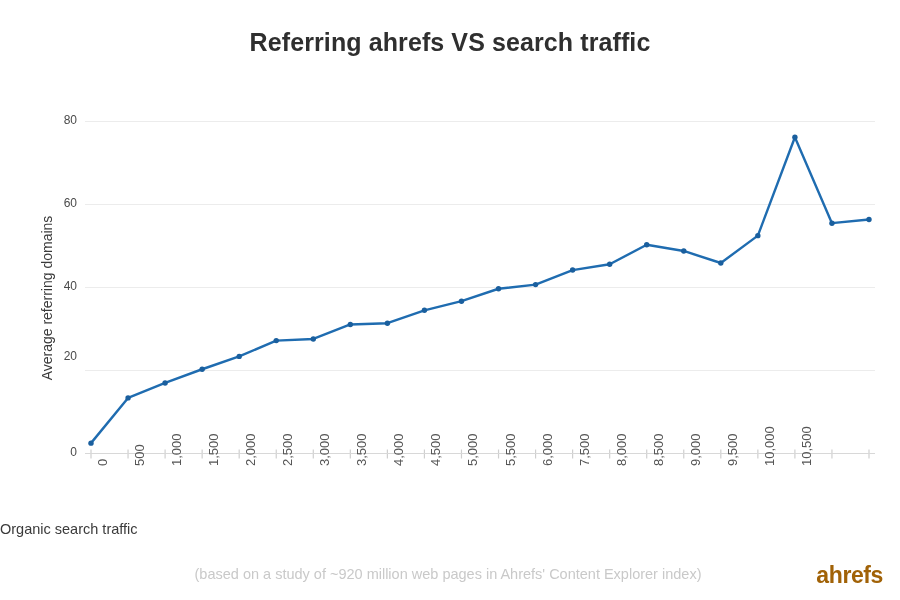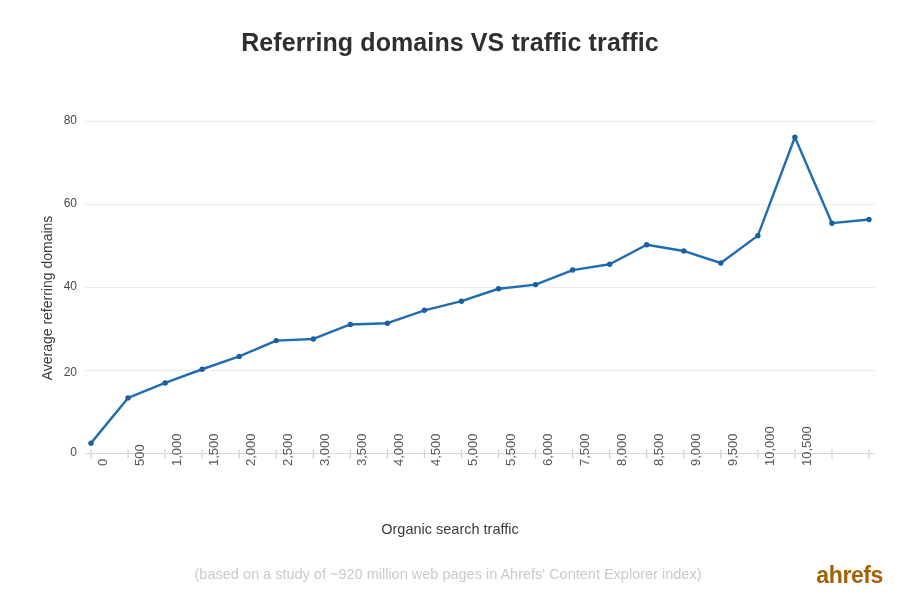--- a/index.html
+++ b/index.html
@@ -66,21 +66,20 @@
     transform-origin: center center;
     white-space: nowrap;
   }
 
   
   #x-axis-title {
     position: absolute;
     left: 0;
     top: 521px;
     width: 900px;
-    text-align: center;
     font-size: 14.5px;
     color: #3b3b3b;
   }
 
   
   .y-tick-label {
     position: absolute;
     width: 40px;
     text-align: right;
     font-size: 12px;
@@ -117,21 +116,21 @@
     font-weight: bold;
     color: #a16207;
     letter-spacing: -0.4px;
   }
 </style>
 </head>
 <body>
 
 <div id="chart-card">
 
-  <div id="chart-title">Referring domains VS traffic traffic</div>
+  <div id="chart-title">Referring ahrefs VS search traffic</div>
 
   <div id="plot-wrap">
 
     <svg id="plot-svg" width="900" height="600">
       <g id="gridlines">
           <line x1="85" x2="875" y1="453.5" y2="453.5" stroke="#ececec" stroke-width="1.2"></line>
           <line x1="85" x2="875" y1="370.5" y2="370.5" stroke="#ececec" stroke-width="1.2"></line>
           <line x1="85" x2="875" y1="287.5" y2="287.5" stroke="#ececec" stroke-width="1.2"></line>
           <line x1="85" x2="875" y1="204.5" y2="204.5" stroke="#ececec" stroke-width="1.2"></line>
           <line x1="85" x2="875" y1="121.5" y2="121.5" stroke="#ececec" stroke-width="1.2"></line>
@@ -186,21 +185,21 @@
           <circle cx="831.95" cy="223.18" r="2.7" fill="#1a5f9e"></circle>
           <circle cx="869.00" cy="219.44" r="2.7" fill="#1a5f9e"></circle>
         </g>
     </svg>
 
     <div id="y-axis-title">Average referring domains</div>
     <div id="x-axis-title">Organic search traffic</div>
 
     <div id="y-tick-labels">
         <div class="y-tick-label" style="left: 37px; top: 445.5px;">0</div>
-        <div class="y-tick-label" style="left: 37px; top: 366px;">20</div>
+        <div class="y-tick-label" style="left: 37px; top: 350px;">20</div>
         <div class="y-tick-label" style="left: 37px; top: 279.5px;">40</div>
         <div class="y-tick-label" style="left: 37px; top: 196.5px; text-align: right;">60</div>
         <div class="y-tick-label" style="left: 37px; top: 113.5px;">80</div>
       </div>
     <div id="x-tick-labels">
         <div class="x-tick-label" style="left: 96px; top: 465.5px;">0</div>
         <div class="x-tick-label" style="left: 133.048px; top: 465.5px;">500</div>
         <div class="x-tick-label" style="left: 170.095px; top: 465.5px;">1,000</div>
         <div class="x-tick-label" style="left: 207.143px; top: 465.5px;">1,500</div>
         <div class="x-tick-label" style="left: 244.19px; top: 465.5px;">2,000</div>

